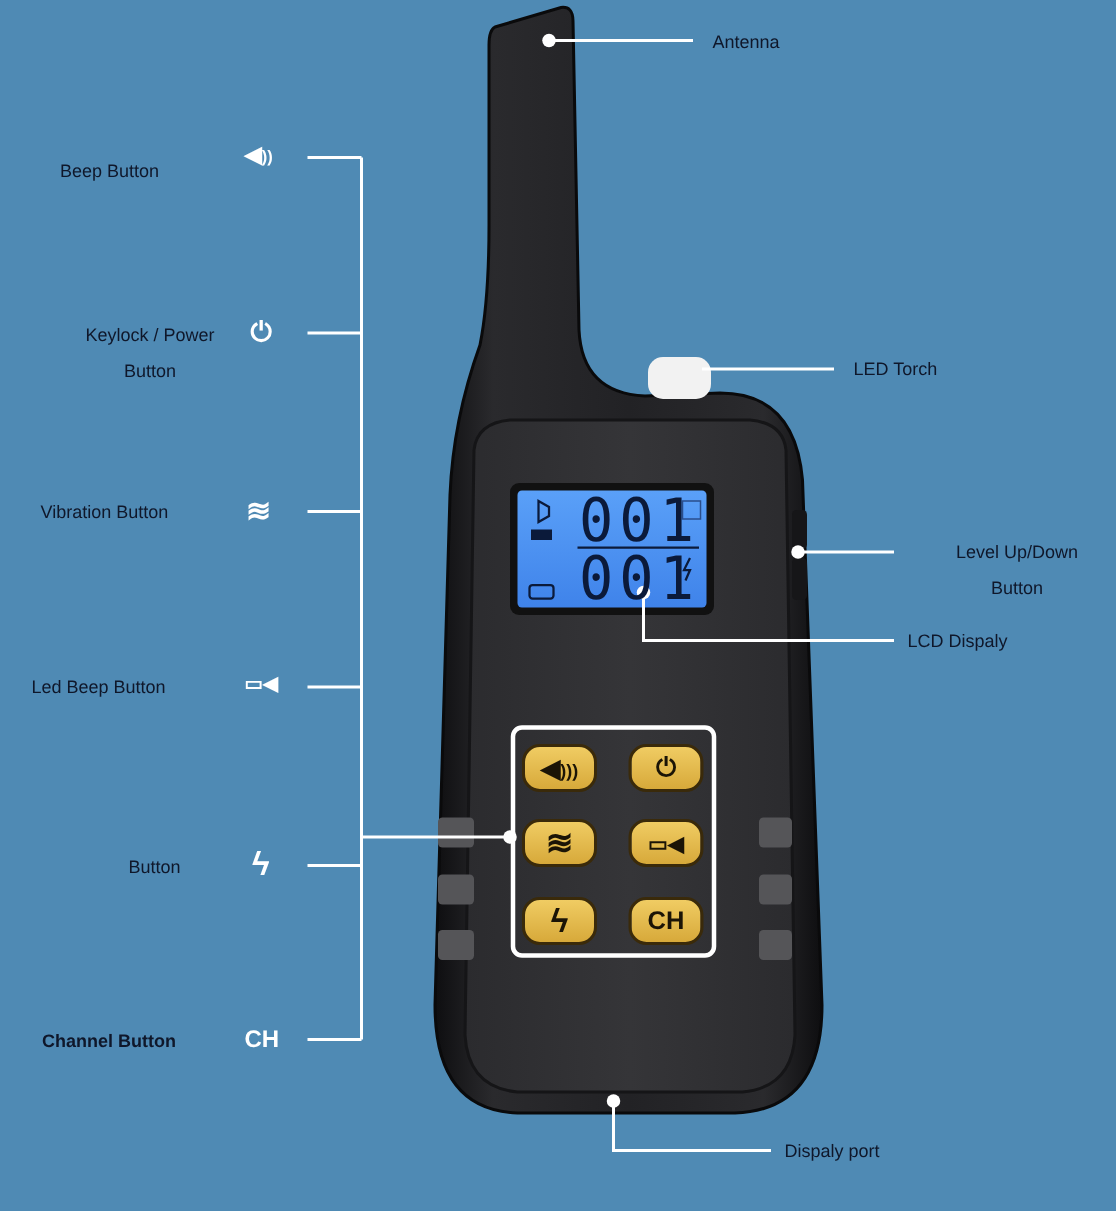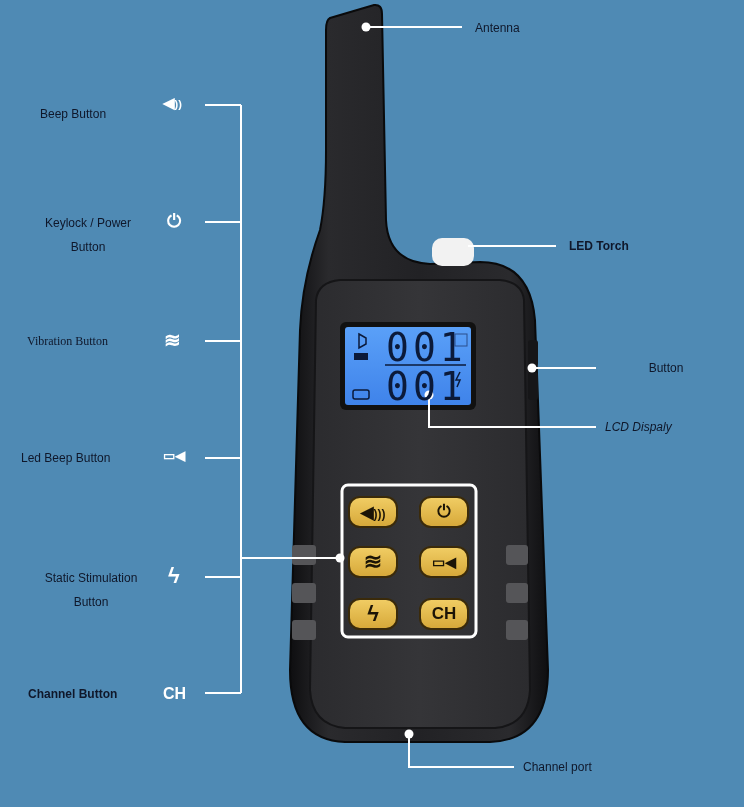--- a/index.html
+++ b/index.html
@@ -1,18 +1,18 @@
 <!DOCTYPE html>
 <html><head>
 <meta charset="utf-8">
 <style>
   html,body{margin:0;padding:0;}
   body{width:744px;height:807px;background:#4F8AB4;position:relative;overflow:hidden;font-family:"Liberation Sans",sans-serif;color:#fff;}
   .lbl{position:absolute;font-size:12px;line-height:24px;color:#0f172a;white-space:nowrap;}
-  .lbl.center{text-align:center;}
+  .lbl.center{text-align:center;margin-left:12px;}
   .ico{position:absolute;color:#fff;font-weight:bold;}
   svg{position:absolute;left:0;top:0;}
   .lcd-text{position:absolute;font-family:"DejaVu Sans Mono",monospace;color:#0b1a3a;font-size:38px;letter-spacing:4px;line-height:38px;transform:scaleY(1.05);}
   .btn{position:absolute;width:50px;height:32px;border-radius:12px;background:linear-gradient(180deg,#f0cc63 0%,#d7a93a 100%);border:2px solid #3a2a0a;box-sizing:border-box;display:flex;align-items:center;justify-content:center;color:#1b1406;font-weight:bold;font-size:17px;}
 </style>
 </head>
 <body>
 
 <svg width="744" height="807">
   <defs>
@@ -110,34 +110,34 @@
 
 <div class="lbl" style="left:40px;top:102px;">Beep Button</div>
 <div class="ico" style="left:163px;top:94px;font-size:15px;">◀<span style="font-size:11px">))</span></div>
 
 <div class="lbl center" style="left:22px;top:211px;width:132px;">
   <div>Keylock / Power</div>
   <div>Button</div>
 </div>
 <div class="ico" style="left:167px;top:211px;font-size:18px;">⏻</div>
 
-<div class="lbl" style="left:27px;top:329px;font-family:Liberation Serif, serif;">Vibration Button</div>
+<div class="lbl" style="left:27px;top:329px;">Vibration Button</div>
 <div class="ico" style="left:164px;top:328px;font-size:20px;">≋</div>
 
 <div class="lbl" style="left:21px;top:446px;">Led Beep Button</div>
 <div class="ico" style="left:163px;top:448px;font-size:13px;">▭◀</div>
 
 <div class="lbl center" style="left:20px;top:566px;width:142px;">
-  <div>Static Stimulation</div>
   <div>Button</div>
 </div>
 <div class="ico" style="left:168px;top:563px;font-size:22px;">ϟ</div>
 
 <div class="lbl" style="left:28px;top:682px;font-weight:bold;">Channel Button</div>
 <div class="ico" style="left:163px;top:682px;font-size:16px;line-height:24px;">CH</div>
 
 <div class="lbl" style="left:475px;top:16px;">Antenna</div>
-<div class="lbl" style="left:569px;top:234px;font-weight:bold;">LED Torch</div>
+<div class="lbl" style="left:569px;top:234px;">LED Torch</div>
 <div class="lbl center" style="left:600px;top:356px;width:132px;">
+  <div>Level Up/Down</div>
   <div>Button</div>
 </div>
-<div class="lbl" style="left:605px;top:415px;font-style:italic;">LCD Dispaly</div>
-<div class="lbl" style="left:523px;top:755px;">Channel port</div>
+<div class="lbl" style="left:605px;top:415px;">LCD Dispaly</div>
+<div class="lbl" style="left:523px;top:755px;">Dispaly port</div>
 
 </body></html>

